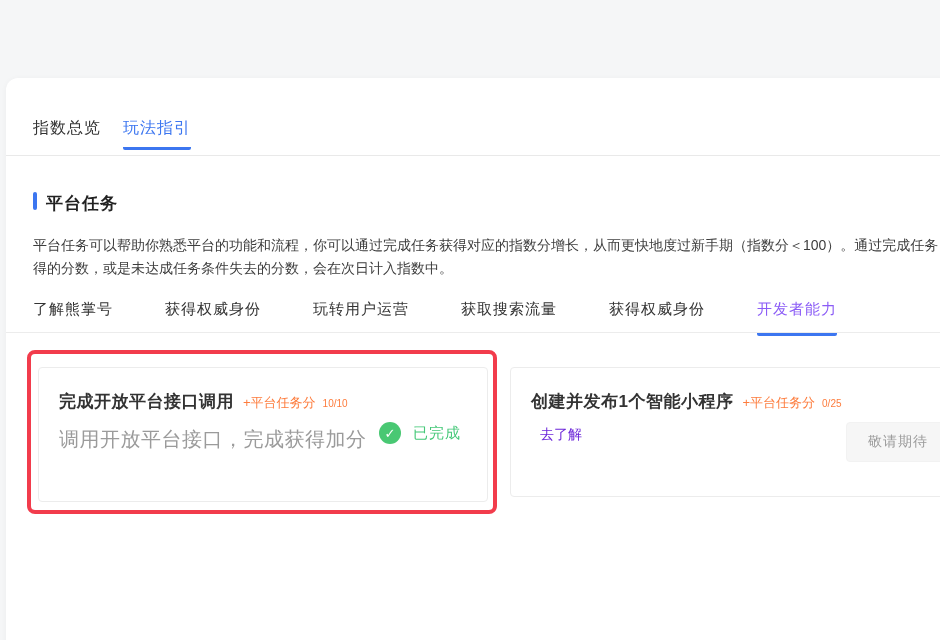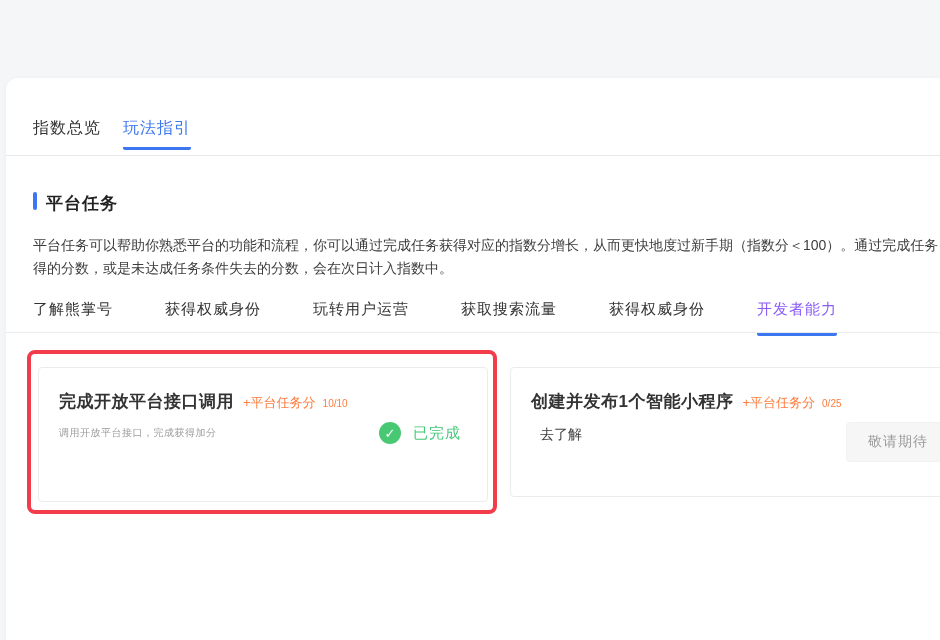--- a/index.html
+++ b/index.html
@@ -54,22 +54,22 @@
     position:absolute; top:289px; height:135px;
     background:#fff; border:1px solid #ececec; border-radius:4px;
   }
   .card-left  { left:32px;  width:450px; }
   .card-right { left:504px; width:700px; height:130px; }
   .card-title-row { position:absolute; left:20px; top:22px; display:flex; align-items:baseline; white-space:nowrap; }
   .card-title { font-size:17px; font-weight:bold; color:#333; letter-spacing:0.5px; }
   .score-label { font-size:13px; color:#fd7c3d; margin-left:9px; }
   .score-value { font-size:10px; color:#fd7c3d; margin-left:7px; }
   .card-desc-row { position:absolute; left:20px; top:58px; display:flex; align-items:center; white-space:nowrap; }
-  .card-desc { font-size:10px; color:#9b9b9b; letter-spacing:0.5px;text-align:right; }
-  .card-link { font-size:14px; color:#404040; margin-left:9px; cursor:pointer; }
+  .card-desc { font-size:20px; color:#9b9b9b; letter-spacing:0.5px;text-align:right; }
+  .card-link { font-size:14px; color:#6d28d9; margin-left:9px; cursor:pointer; }
   .status { position:absolute; right:26px; top:54px; display:flex; align-items:center; }
   .check-circle {
     width:22px; height:22px; border-radius:50%;
     background:#49c873; color:#fff; font-size:13px; font-weight:bold;
     display:flex; align-items:center; justify-content:center;
   }
   .status-text { font-size:15px; color:#45c878; margin-left:12px; letter-spacing:1px; }
   .wait-button {
     position:absolute; left:335px; top:54px; width:104px; height:40px;
     background:#f6f6f6; border:1px solid #f2f2f2; border-radius:4px;

